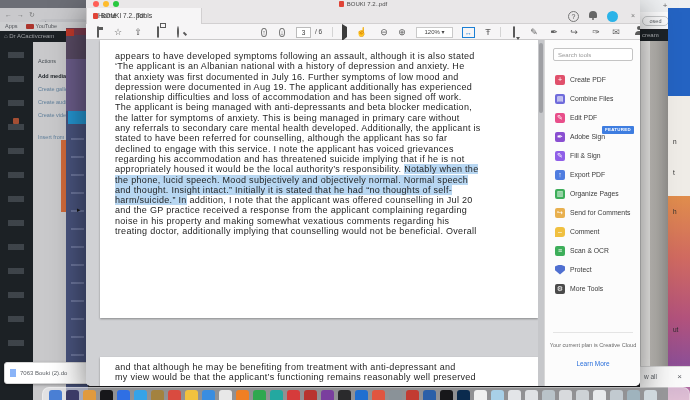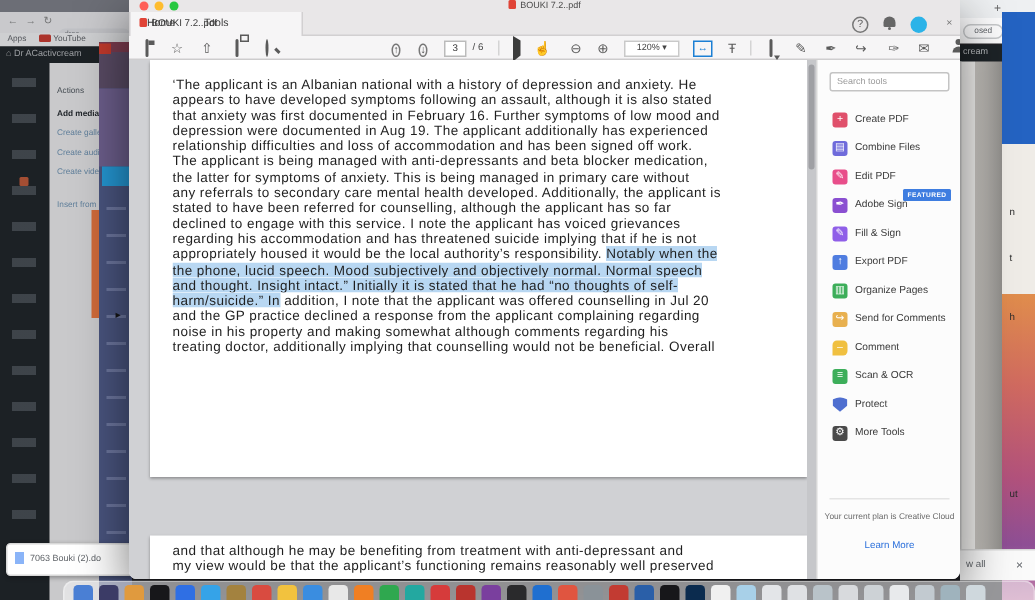--- a/index.html
+++ b/index.html
@@ -252,37 +252,37 @@
       <div>
           <span class="tbi rgt" style="left: 504px;"><span>✑</span></span>
           <span class="tbi rgt" style="left: 524px;"><span>✉</span></span>
           <span class="tbi rgt" style="left: 542px;"><span class="i-person"></span></span>
         </div>
     </div>
 
     <div class="abs docarea">
       <div class="abs page page1">
 
-      <div class="dline"><span>‘The applicant is an Albanian national with a history of depression and anxiety. He</span><span style="background: rgb(184, 215, 242);"></span><span></span></div>
-          <div class="dline"><span>appears to have developed symptoms following an assault, although it is also stated</span><span style="background: rgb(184, 215, 242);"></span><span></span></div>
-          <div class="dline"><span>that anxiety was first documented in February 16. Further symptoms of low mood and</span><span style="background: rgb(184, 215, 242);"></span><span></span></div>
+      <div class="dline"><span>appears to have developed symptoms following an assault, although it is also stated</span><span style="background: rgb(184, 215, 242);"></span><span></span></div>
+          <div class="dline"><span>‘The applicant is an Albanian national with a history of depression and anxiety. He</span><span style="background: rgb(184, 215, 242);"></span><span></span></div>
+          <div class="dline"><span>that anxiety was first documented in July 16. Further symptoms of low mood and</span><span style="background: rgb(184, 215, 242);"></span><span></span></div>
           <div class="dline"><span>depression were documented in Aug 19. The applicant additionally has experienced</span><span style="background: rgb(184, 215, 242);"></span><span></span></div>
           <div class="dline"><span>relationship difficulties and loss of accommodation and has been signed off work.</span><span style="background: rgb(184, 215, 242);"></span><span></span></div>
           <div class="dline"><span>The applicant is being managed with anti-depressants and beta blocker medication,</span><span style="background: rgb(184, 215, 242);"></span><span></span></div>
           <div class="dline"><span>the latter for symptoms of anxiety.  This is being managed in primary care without</span><span style="background: rgb(184, 215, 242);"></span><span></span></div>
           <div class="dline"><span>any referrals to secondary care mental health developed. Additionally, the applicant is</span><span style="background: rgb(184, 215, 242);"></span><span></span></div>
           <div class="dline"><span>stated to have been referred for counselling, although the applicant has so far</span><span style="background: rgb(184, 215, 242);"></span><span></span></div>
           <div class="dline"><span>declined to engage with this service.  I note the applicant has voiced grievances</span><span style="background: rgb(184, 215, 242);"></span><span></span></div>
           <div class="dline"><span>regarding his accommodation and has threatened suicide implying that if he is not</span><span style="background: rgb(184, 215, 242);"></span><span></span></div>
           <div class="dline"><span>appropriately housed it would be the local authority’s responsibility. </span><span style="background: rgb(184, 215, 242);">Notably when the</span><span></span></div>
           <div class="dline"><span></span><span style="background: rgb(184, 215, 242);">the phone, lucid speech. Mood subjectively and objectively normal.  Normal speech</span><span></span></div>
           <div class="dline"><span></span><span style="background: rgb(184, 215, 242);">and thought. Insight intact.” Initially it is stated that he had “no thoughts of self-</span><span></span></div>
           <div class="dline"><span></span><span style="background: rgb(184, 215, 242);">harm/suicide.”  In</span><span> addition, I note that the applicant was offered counselling in Jul 20</span></div>
-          <div class="dline"><span>and the GP practice declined a response from the applicant complaining regarding</span><span style="background: rgb(184, 215, 242);"></span><span></span></div>
-          <div class="dline"><span>noise in his property and making somewhat although comments regarding his</span><span style="background: rgb(184, 215, 242);"></span><span></span></div>
+          <div class="dline"><span>and the GP practice received a response from the applicant complaining regarding</span><span style="background: rgb(184, 215, 242);"></span><span></span></div>
+          <div class="dline"><span>noise in his property and making somewhat vexatious comments regarding his</span><span style="background: rgb(184, 215, 242);"></span><span></span></div>
           <div class="dline"><span>treating doctor, additionally implying that counselling would not be beneficial.  Overall</span><span style="background: rgb(184, 215, 242);"></span><span></span></div>
         </div>
       <div class="abs page page2">
 
       <div class="dline">and that although he may be benefiting from treatment with anti-depressant and</div>
           <div class="dline">my view would be that the applicant’s functioning remains reasonably well preserved</div>
         </div>
       <div class="abs scroll">
           <div class="abs thumb"></div>
         </div>

